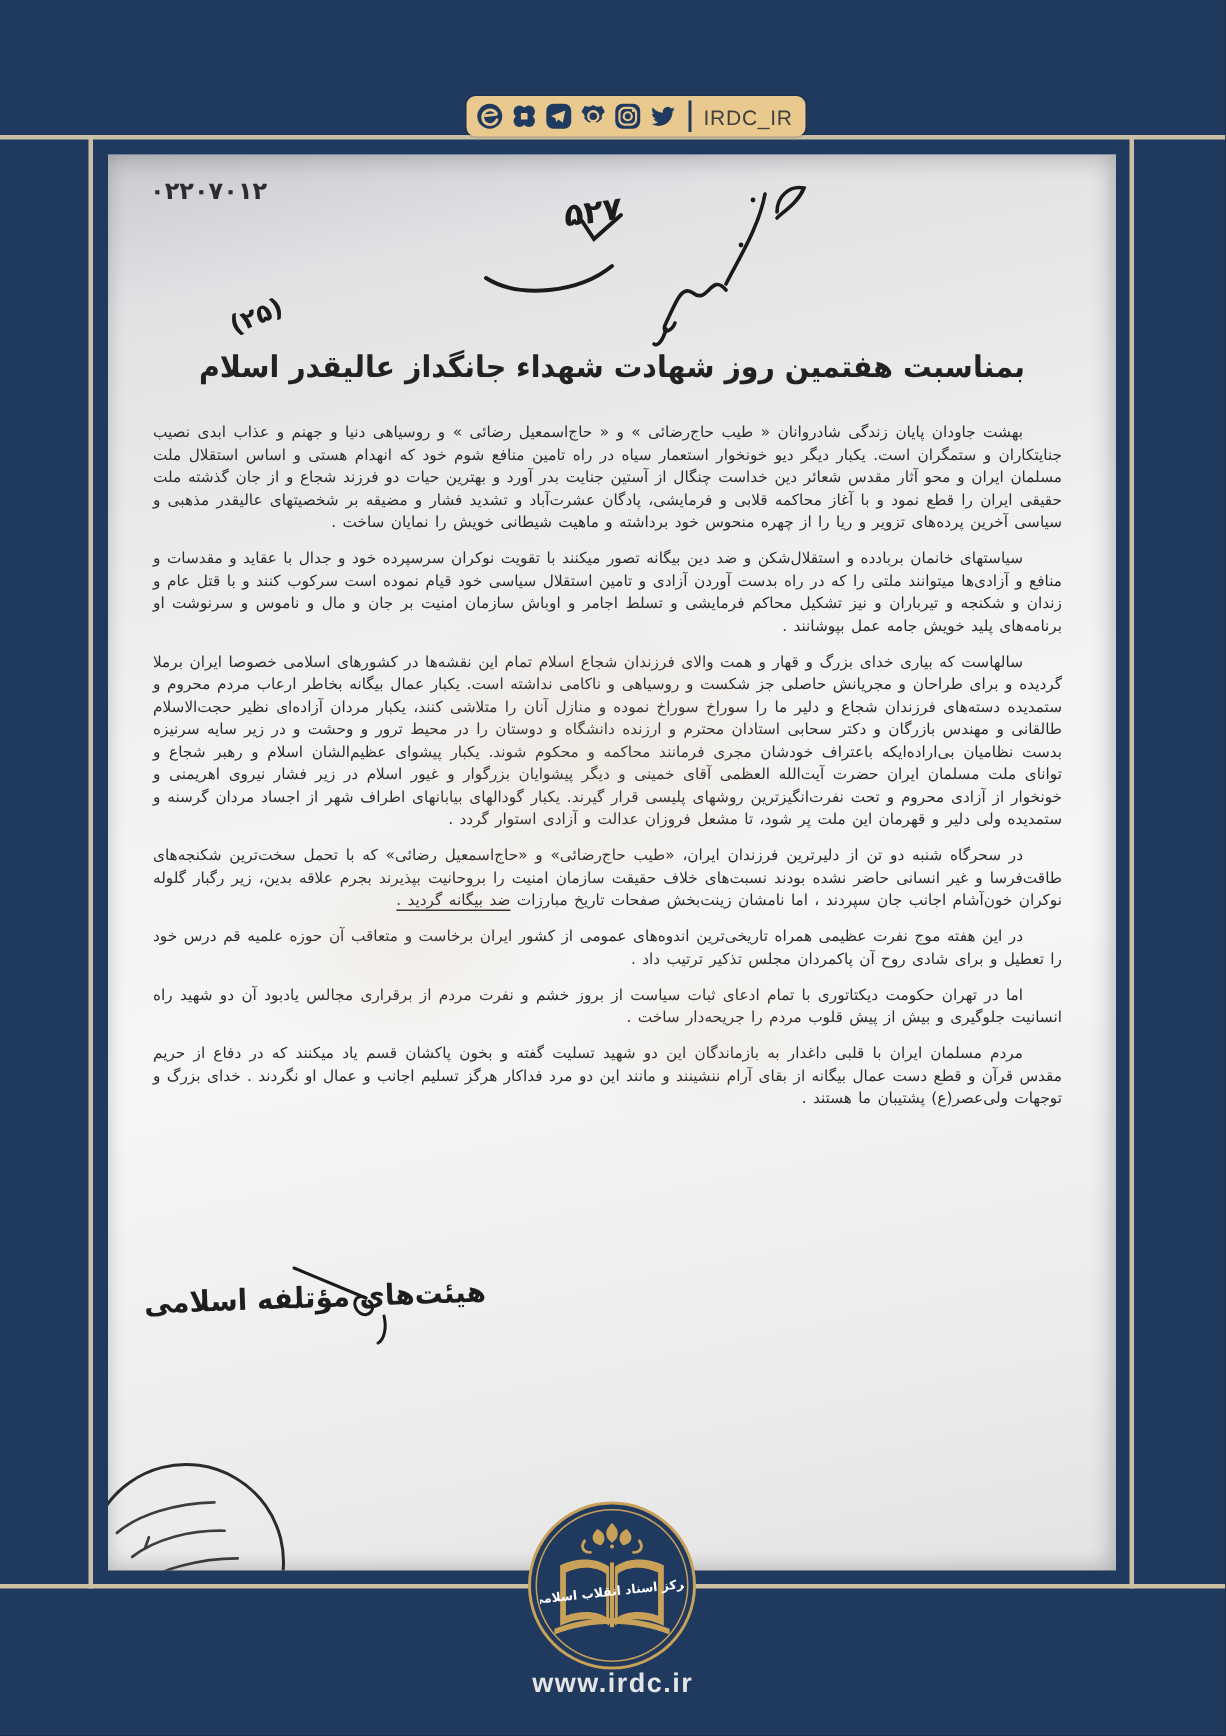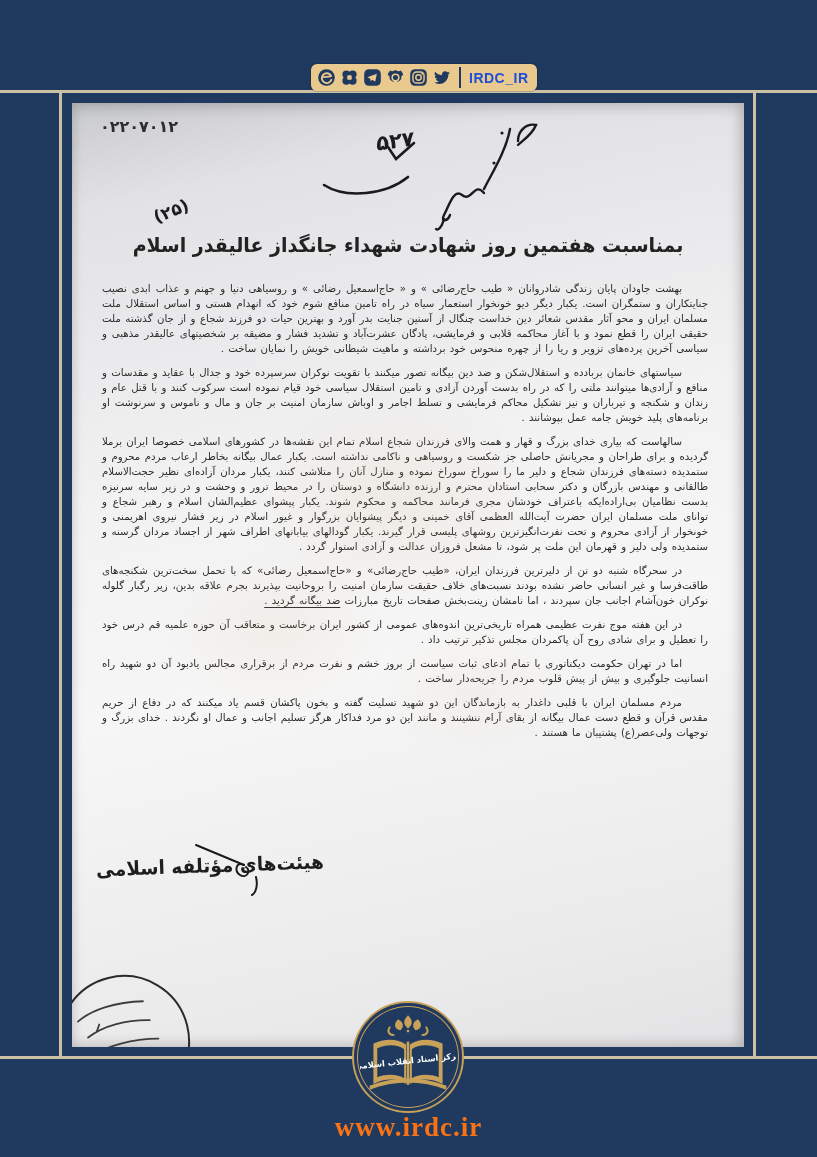--- a/index.html
+++ b/index.html
@@ -16,21 +16,21 @@
   .frame-right  { left:753px; top:90px; width:3px; height:969px; }
 
   
   .social-pill {
     position:absolute; left:311px; top:64px; height:27px; z-index:3;
     background:#eac98f; border-radius:6px; display:flex; align-items:center;
     padding:0 8px 0 6px; gap:4px; box-shadow:0 0 0 1px rgba(0,0,0,.15);
   }
   .social-pill svg { display:block; }
   .pill-divider { width:2px; height:21px; background:#1f3a5e; margin:0 4px 0 3px; }
-  .pill-handle { color:#1d4ed8; font-size:14px; font-weight:bold; letter-spacing:.5px; font-family:"Liberation Sans", sans-serif; }
+  .pill-handle { color:#404040; font-size:14px; font-weight:normal; letter-spacing:.5px; font-family:"Liberation Sans", sans-serif; }
 
   
   .paper {
     position:absolute; left:72px; top:103px; width:672px; height:944px; z-index:2;
     background:linear-gradient(168deg,#c9cacd 0%, #e2e2e5 10%, #f2f2f3 38%, #f6f6f6 58%, #ebebec 86%, #e3e3e5 100%);
     overflow:hidden; direction:rtl;
     box-shadow:inset -6px 0 14px rgba(0,0,0,.10), inset 0 -5px 12px rgba(0,0,0,.08), inset 0 6px 14px rgba(0,0,0,.10);
   }
   .paper::after { 
     content:""; position:absolute; inset:0; pointer-events:none;
@@ -79,22 +79,22 @@
   
   .logo {
     position:absolute; left:354px; top:1003px; width:108px; height:108px; z-index:4;
     border-radius:50%; background:#1f3a5e;
     box-shadow:0 0 0 2px #c9a159, inset 0 0 0 3px #1f3a5e, inset 0 0 0 4px #c9a159;
     display:flex; align-items:center; justify-content:center;
   }
   .logo svg { display:block; }
   .footer-url {
     position:absolute; left:0; right:0; top:1112px; text-align:center; z-index:3;
-    color:#f97316; font-size:27px; font-weight:bold; letter-spacing:1px;
-    font-family:Liberation Serif, serif;
+    color:#e5e5e5; font-size:18px; font-weight:bold; letter-spacing:1px;
+    font-family:Liberation Sans, sans-serif;
   }
 </style>
 </head>
 <body>
 
 <div class="canvas">
 
   <div class="frame-line frame-top"></div>
   <div class="frame-line frame-bottom"></div>
   <div class="frame-line frame-left"></div>

